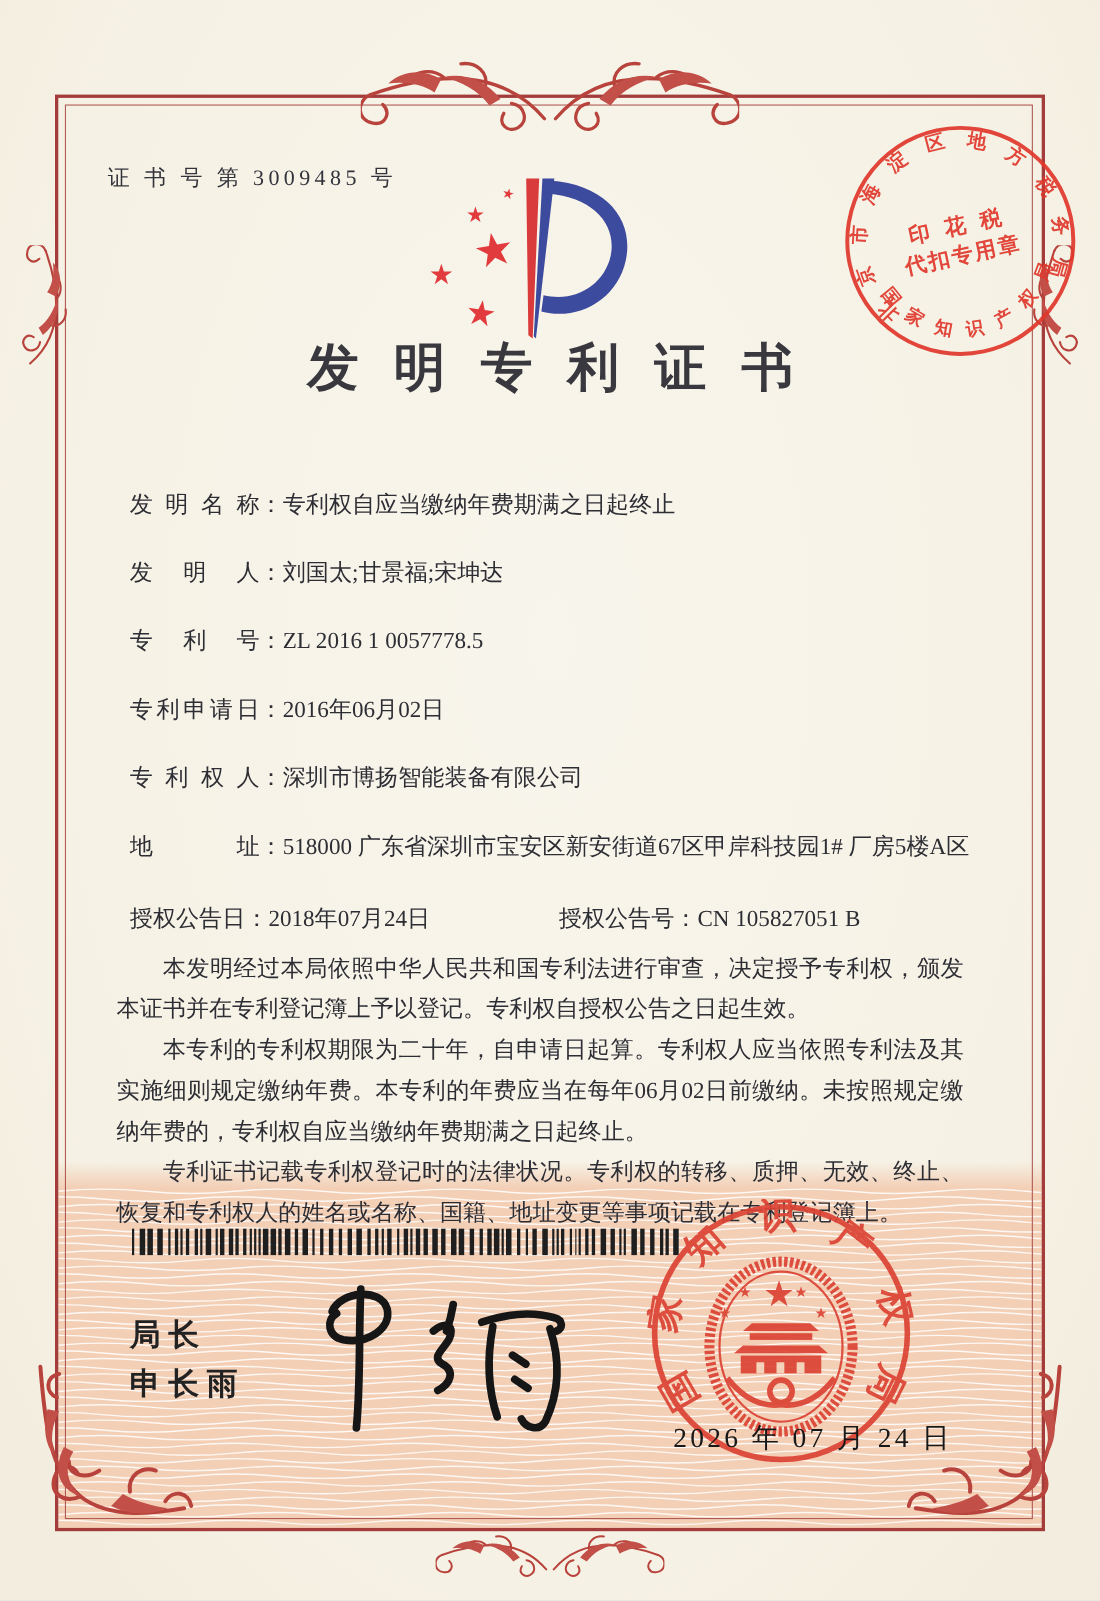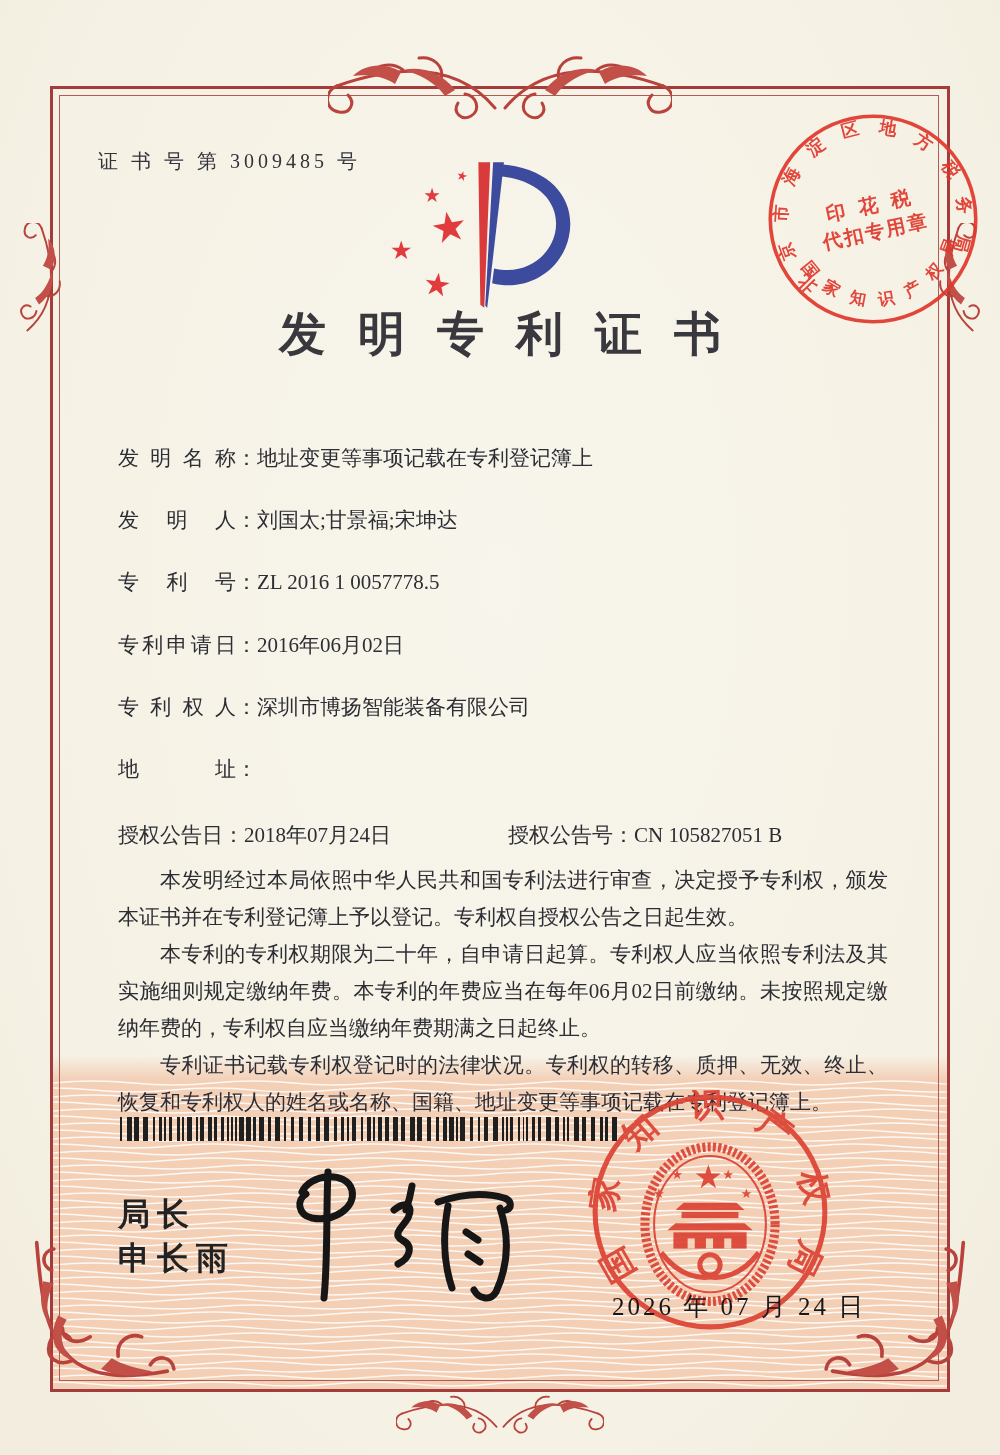--- a/index.html
+++ b/index.html
@@ -26,28 +26,28 @@
   
   .fields{position:absolute;left:118px;top:0;width:780px;z-index:4;font-size:21px;}
   .frow{position:absolute;left:0;display:flex;align-items:flex-start;line-height:30px;}
   .r1{top:443px}.r2{top:505px}.r3{top:567px}.r4{top:630px}.r5{top:692px}.r6{top:754px}.r7{top:820px}
   .lbl{display:inline-block;width:118px;text-align:justify;text-align-last:justify;flex:0 0 118px;}
   .val{display:inline-block;max-width:650px;}
   .colon{flex:0 0 auto;}
   .grant-col1{width:390px;flex:0 0 390px;display:flex;text-align:right;}
   .grant-col2{display:flex;align-items:flex-end;}
   
-  .bodytext{position:absolute;left:118px;top:862px;width:770px;z-index:4;font-size:21px;line-height:37px;text-align:justify;}
+  .bodytext{position:absolute;left:106px;top:862px;width:770px;z-index:4;font-size:21px;line-height:37px;text-align:justify;}
   .bodytext p{margin:0;text-indent:2em;}
   
   .barcode{position:absolute;left:120px;top:1117px;width:500px;height:24px;display:flex;z-index:4;}
   .barcode div{height:100%;background:#1f1f1f;}
   
   .signer{position:absolute;left:118px;top:1192px;z-index:4;font-family:"Liberation Sans", sans-serif;
-          font-size:32px;letter-spacing:7px;color:#222;font-weight:600;line-height:44px;}
+          font-size:28px;letter-spacing:7px;color:#222;font-weight:600;line-height:44px;}
   
   .seal-date{position:absolute;left:612px;top:1290px;font-size:25px;letter-spacing:3px;color:#181818;z-index:6;}
   .footer{position:absolute;left:50px;top:1342px;width:900px;text-align:center;font-size:18px;letter-spacing:2px;z-index:4;}
   .stamp{z-index:5;}
 </style>
 </head>
 <body>
 
 <div class="page">
 
@@ -192,21 +192,21 @@
     <path d="M113 12 L124 12 L107 160 L105 158 Z" fill="#3d4b9f"></path>
     <path d="M120 14 C174 18 198 52 190 88 C182 124 146 144 112 135 L114 120 C144 127 170 110 176 84 C182 56 162 30 118 26 Z" fill="#3d4b9f"></path>
   </svg>
 
   <div class="title">发明专利证书</div>
 
   <div class="fields">
     <div class="frow r1">
       <span class="lbl">发明名称</span>
         <span class="colon">：</span>
-        <span class="val">地址变更等事项记载在专利登记簿上</span>
+        <span class="val">专利权自应当缴纳年费期满之日起终止</span>
     </div>
     <div class="frow r2">
       <span class="lbl">发明人</span>
         <span class="colon">：</span>
         <span class="val">刘国太;甘景福;宋坤达</span>
     </div>
     <div class="frow r3">
       <span class="lbl">专利号</span>
         <span class="colon">：</span>
         <span class="val">ZL 2016 1 0057778.5</span>
@@ -217,20 +217,21 @@
         <span class="val">2016年06月02日</span>
     </div>
     <div class="frow r5">
       <span class="lbl">专利权人</span>
         <span class="colon">：</span>
         <span class="val">深圳市博扬智能装备有限公司</span>
     </div>
     <div class="frow r6">
       <span class="lbl">地址</span>
         <span class="colon">：</span>
+        <span class="val" style="max-width:648px">518000 广东省深圳市宝安区新安街道67区甲岸科技园1# 厂房5楼A区</span>
     </div>
     <div class="frow r7">
       <span class="grant-col1">
         <span>授权公告日</span>
           <span>：</span>
           <span>2018年07月24日</span>
       </span>
       <span class="grant-col2">
         <span>授权公告号</span>
           <span>：</span>

